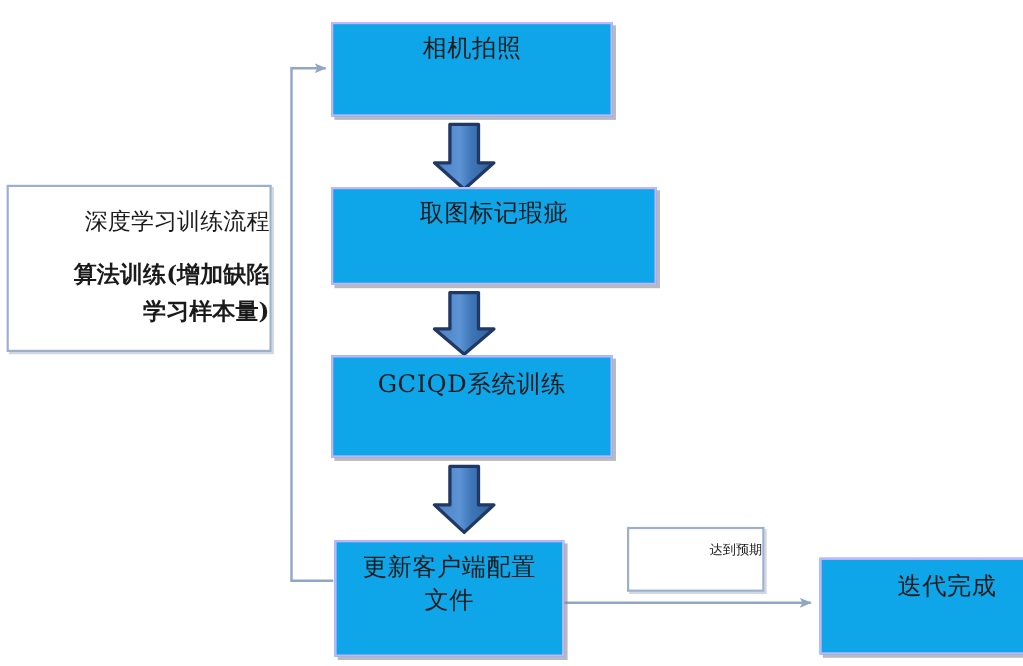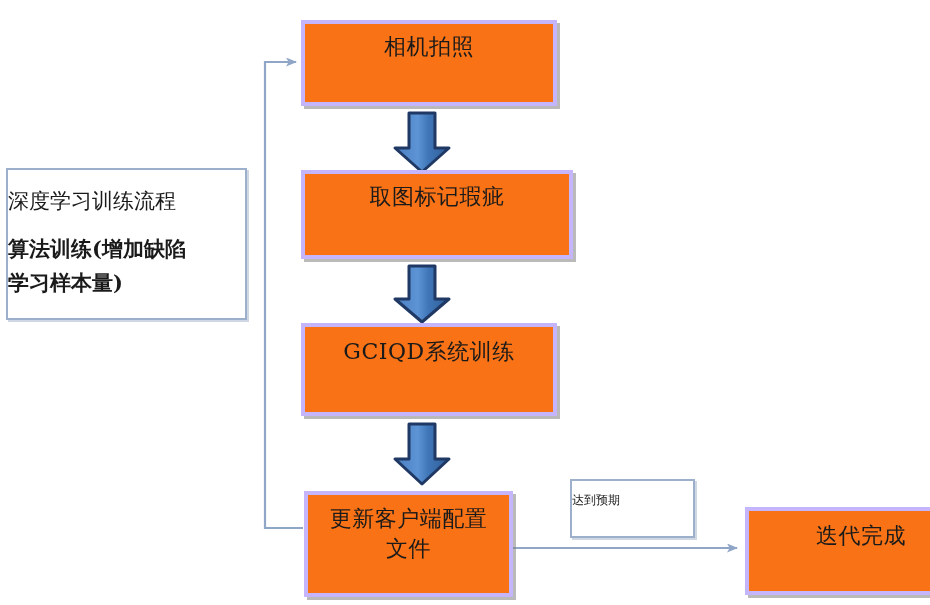--- a/index.html
+++ b/index.html
@@ -13,22 +13,22 @@
     height: 605px;
     background: #ffffff;
     overflow: hidden;
     font-family: "DejaVu Serif", "Liberation Serif", serif;
   }
 
   
   .proc-box {
     position: absolute;
     box-sizing: border-box;
-    background: #f97316;
-    border: 4px solid #c4b5fd;
+    background: #0ea5e9;
+    border: 2px solid #c4b5fd;
     box-shadow: 3px 3px 0 0 rgba(130,130,130,0.55);
   }
   .proc-box .box-text {
     position: absolute;
     left: 0;
     right: 0;
     text-align: center;
     color: #1a1a1a;
     font-size: 22px;
     line-height: 30px;
@@ -48,21 +48,21 @@
     position: absolute;
     box-sizing: border-box;
     background: #ffffff;
     border: 2px solid #9db0cb;
     box-shadow: 2px 2px 0 0 rgba(160,175,200,0.5);
   }
   .note-box .note-text {
     position: absolute;
     left: 0;
     right: 0;
-    text-align: left;
+    text-align: right;
     color: #1a1a1a;
     font-size: 21px;
     line-height: 34px;
     white-space: pre-line;
   }
   #note-training .note-text { top: 14px; }
   #note-expect .note-text   { top: 4px; font-size: 12px; line-height: 30px; }
 
   
   #arrows {
@@ -116,21 +116,21 @@
   <div class="note-box" id="note-training" style="left:6px; top:168px; width:241px; height:152px;">
     <div class="note-text">深度学习训练流程</div>
     <div class="note-text" style="top:62px;font-weight:bold;">算法训练(增加缺陷
 学习样本量)</div>
   </div>
 
   <div class="proc-box" id="box-camera" style="left:301px; top:20px; width:256px; height:86px;">
     <div class="box-text">相机拍照</div>
   </div>
 
-  <div class="proc-box" id="box-mark" style="left:301px; top:170px; width:272px; height:89px;">
+  <div class="proc-box" id="box-mark" style="left:301px; top:170px; width:296px; height:89px;">
     <div class="box-text">取图标记瑕疵</div>
   </div>
 
   <div class="proc-box" id="box-train" style="left:301px; top:323px; width:256px; height:93px;">
     <div class="box-text">GCIQD系统训练</div>
   </div>
 
   <div class="proc-box" id="box-update" style="left:304px; top:491px; width:209px; height:106px;padding-left:27px;">
     <div class="box-text">更新客户端配置
 文件</div>

